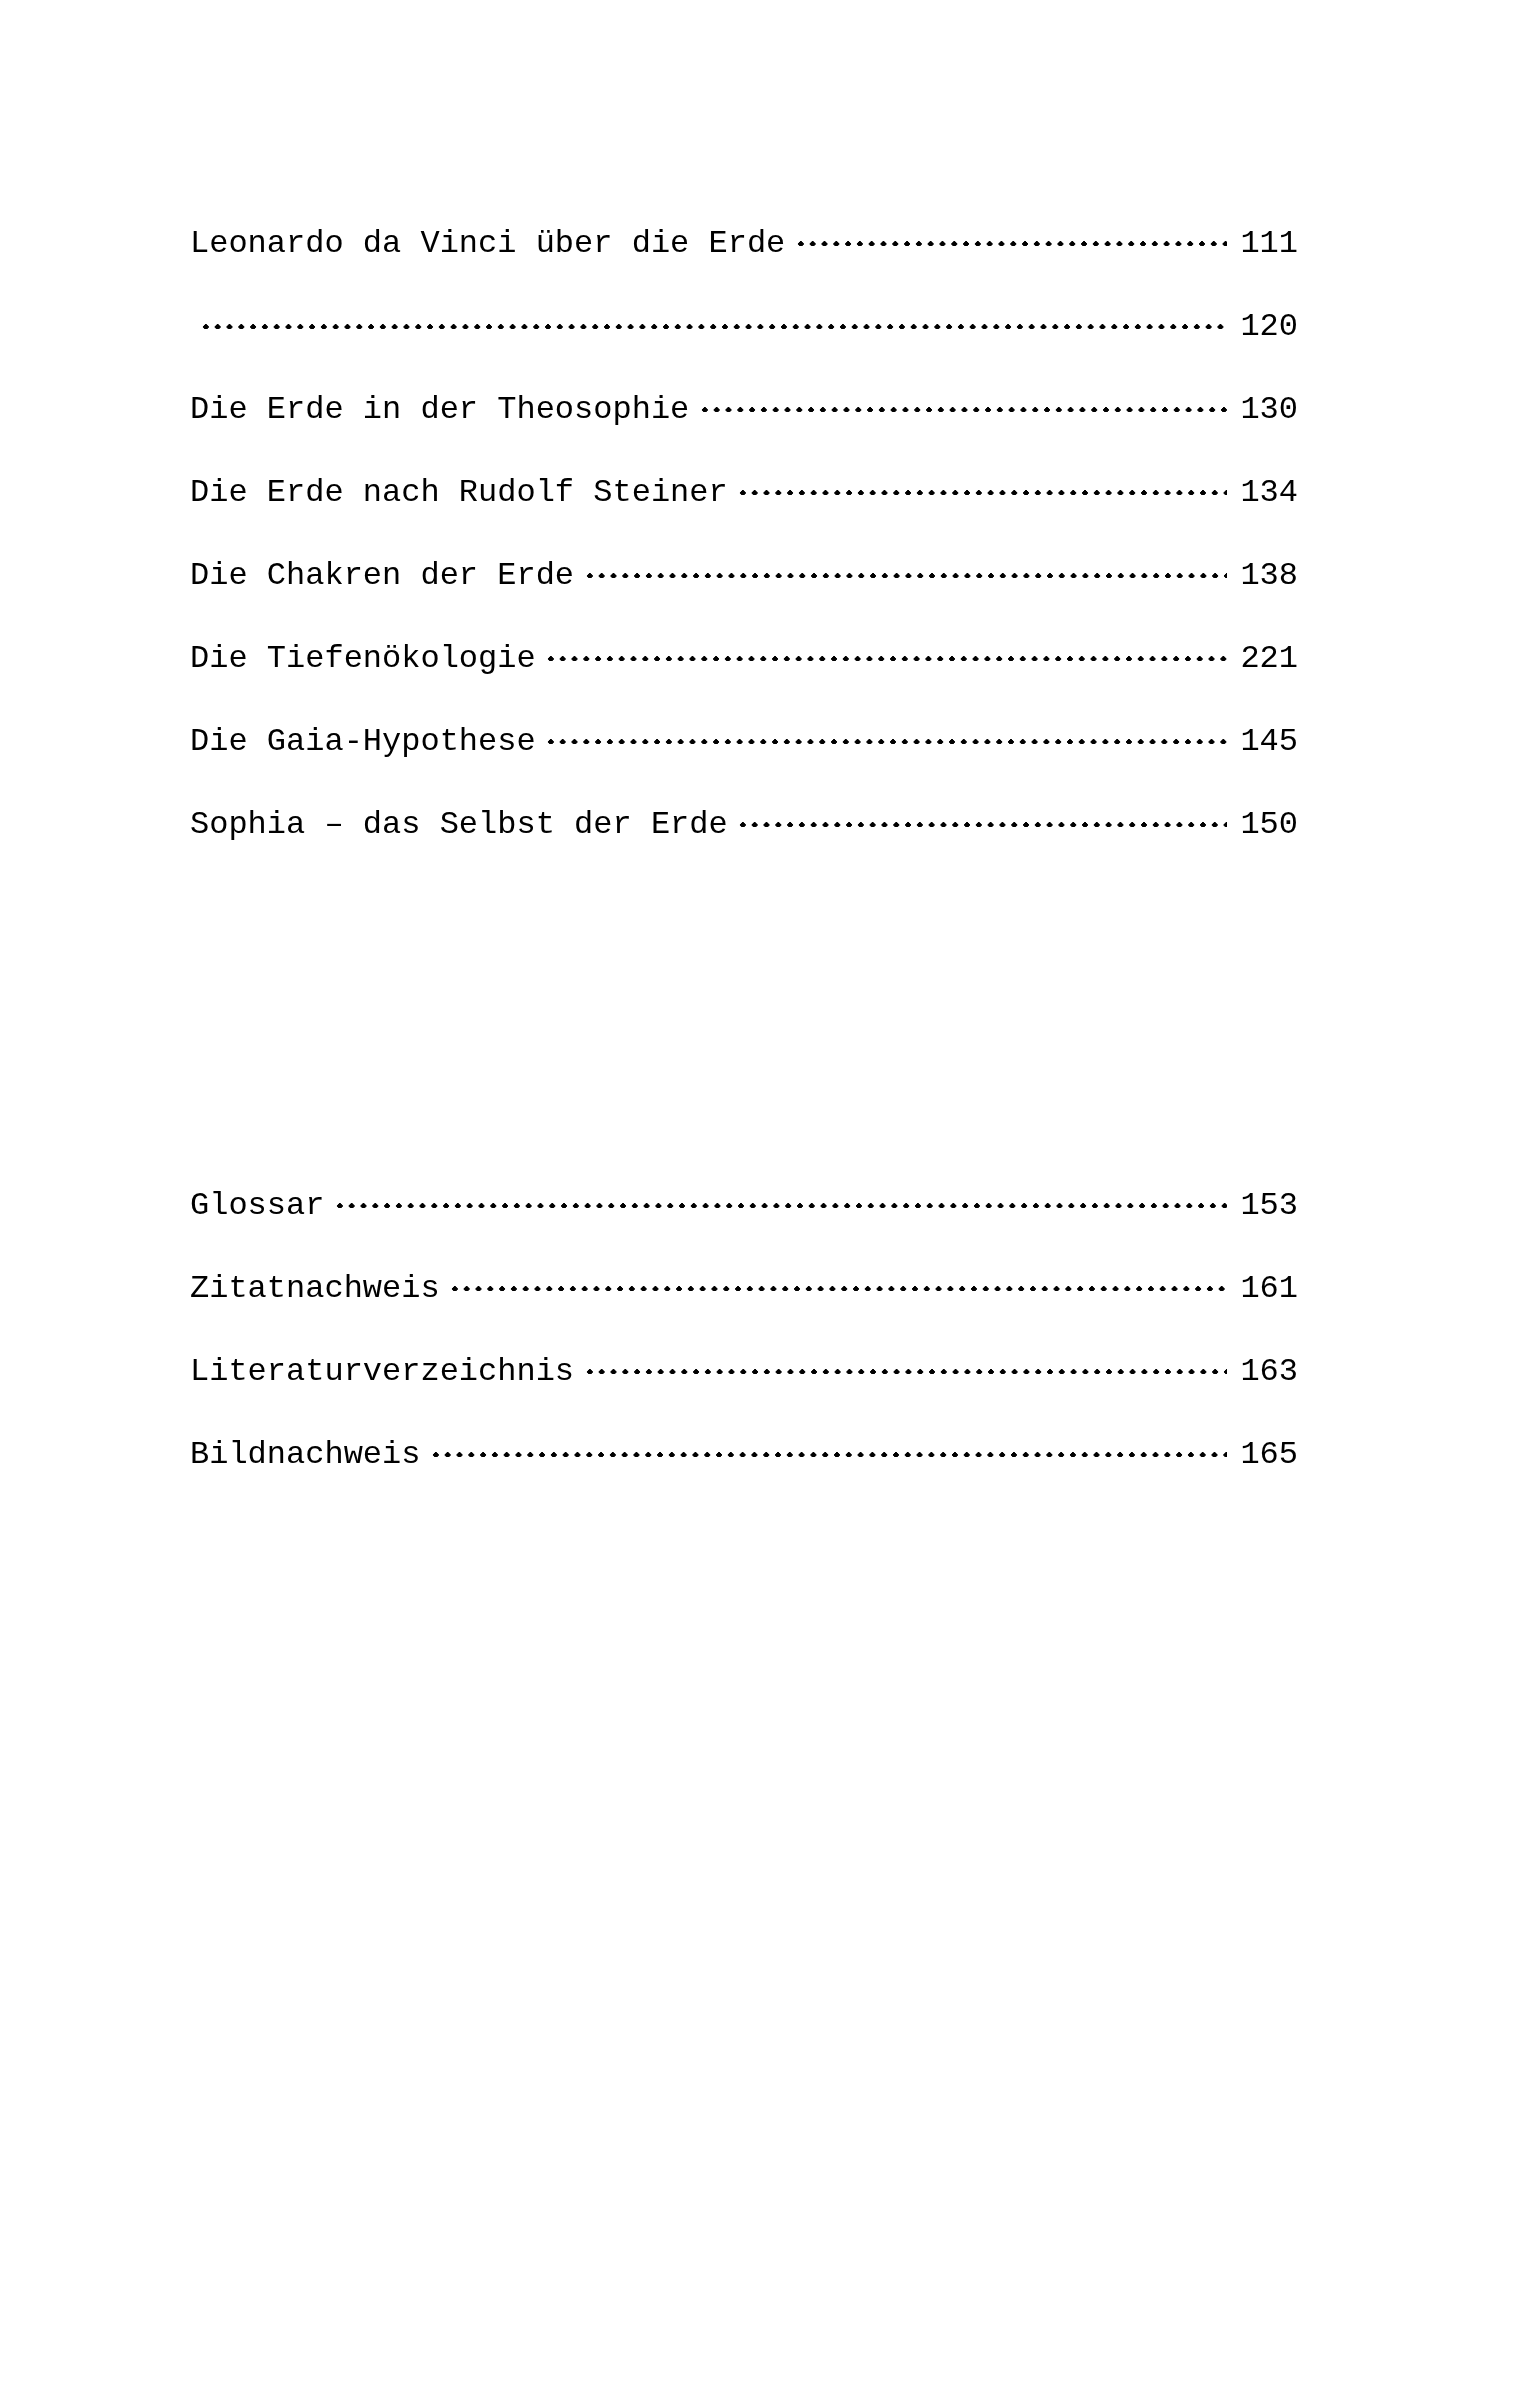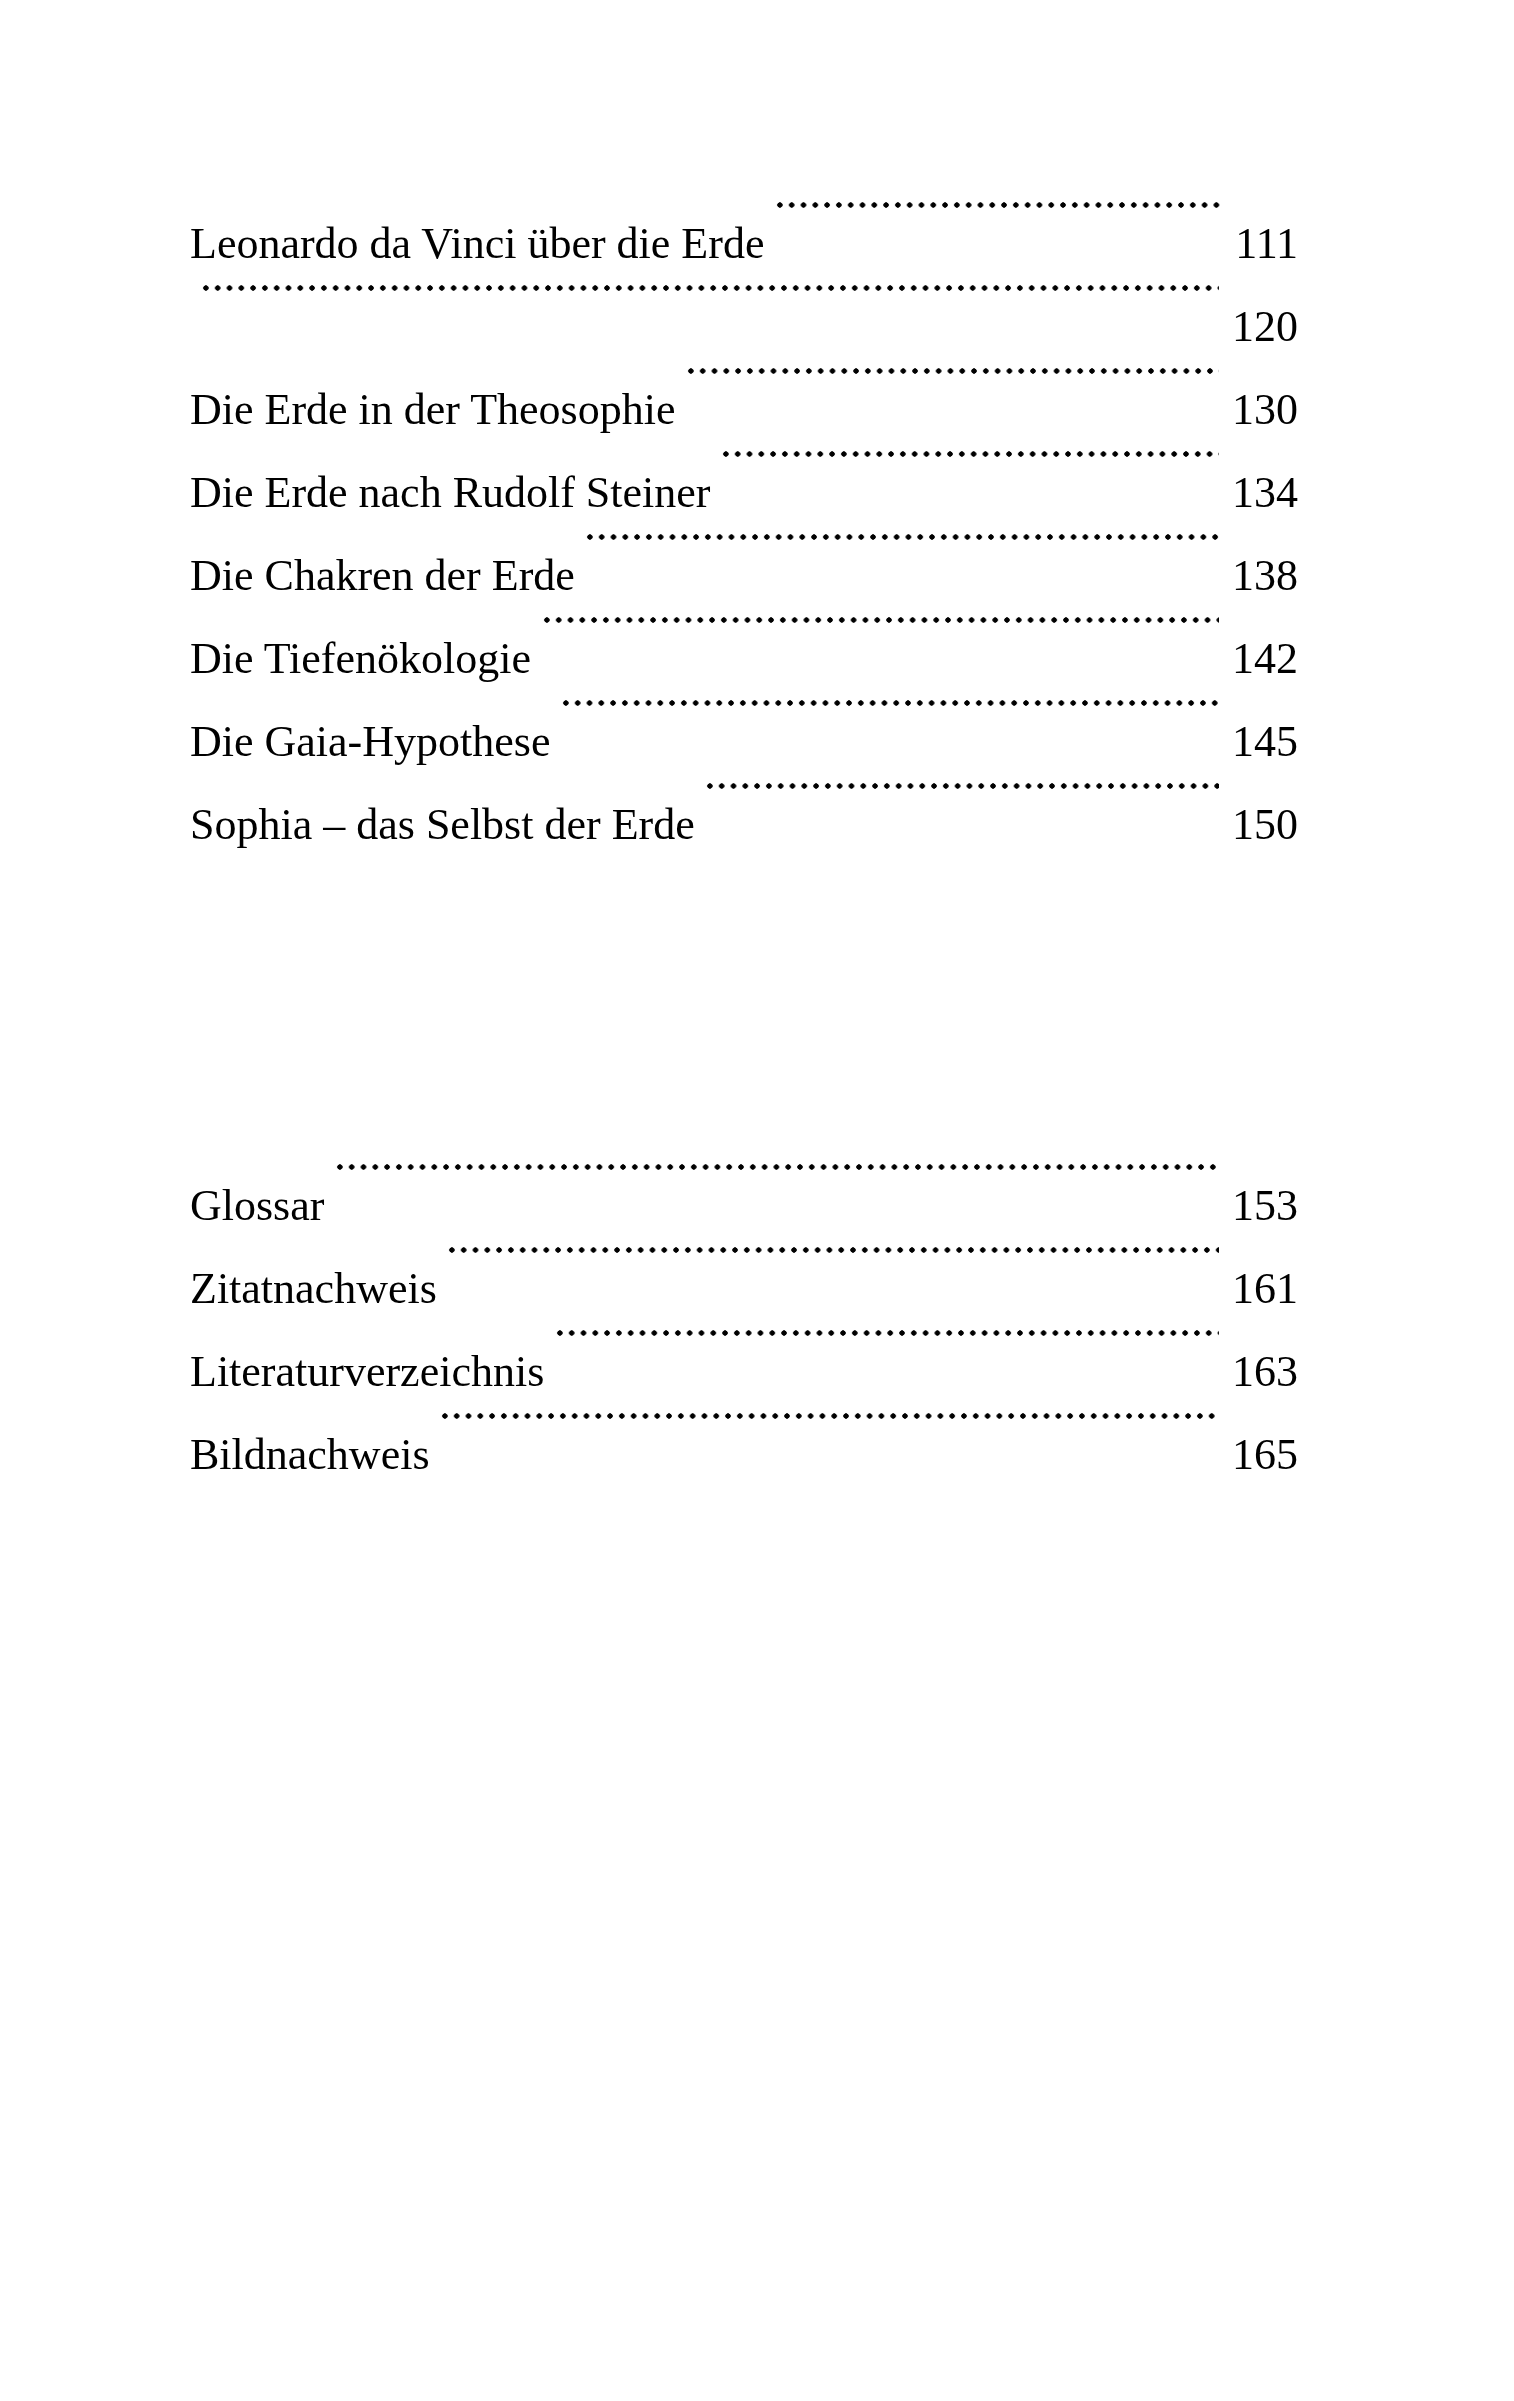--- a/index.html
+++ b/index.html
@@ -18,25 +18,26 @@
   }
   .toc-section {
     position: absolute;
     left: 190px;
     width: 1108px;
   }
   #section-0 { top: 202px; }
   #section-1 { top: 1164px; }
   .toc-row {
     display: flex;
-    align-items: flex-start;
+    align-items: center;
     height: 83px;
-    font-size: 44px;
+    font-size: 32px;
     line-height: 83px;
     white-space: nowrap;
+    font-family: Liberation Mono, monospace;
   }
   .toc-title {
     flex: 0 0 auto;
   }
   .toc-leader {
     flex: 1 1 auto;
     height: 5.9px;
     margin: 0 13px 0 9.6px;
     background-image: radial-gradient(circle, #000000 2.5px, rgba(0,0,0,0) 2.8px);
     background-size: 11.8px 5.9px;
@@ -80,21 +81,21 @@
 
   <div class="toc-row">
     <span class="toc-title">Die Chakren der Erde</span>
     <span class="toc-leader"></span>
     <span class="toc-page">138</span>
   </div>
 
   <div class="toc-row">
     <span class="toc-title">Die Tiefenökologie</span>
     <span class="toc-leader"></span>
-    <span class="toc-page">142</span>
+    <span class="toc-page">221</span>
   </div>
 
   <div class="toc-row">
     <span class="toc-title">Die Gaia-Hypothese</span>
     <span class="toc-leader"></span>
     <span class="toc-page">145</span>
   </div>
 
   <div class="toc-row">
     <span class="toc-title">Sophia – das Selbst der Erde</span>

